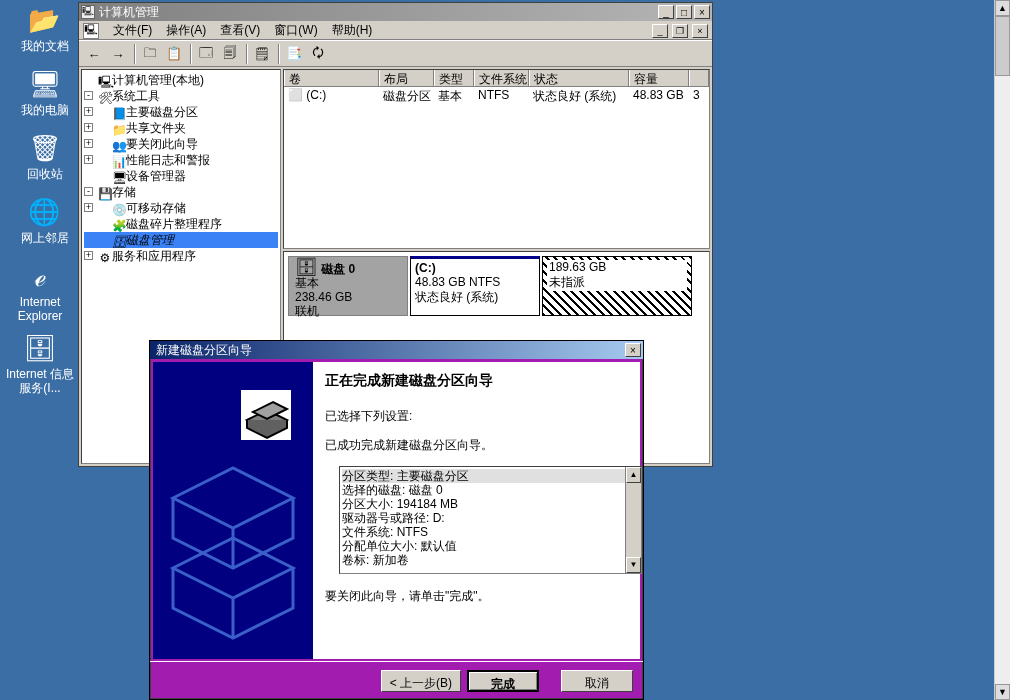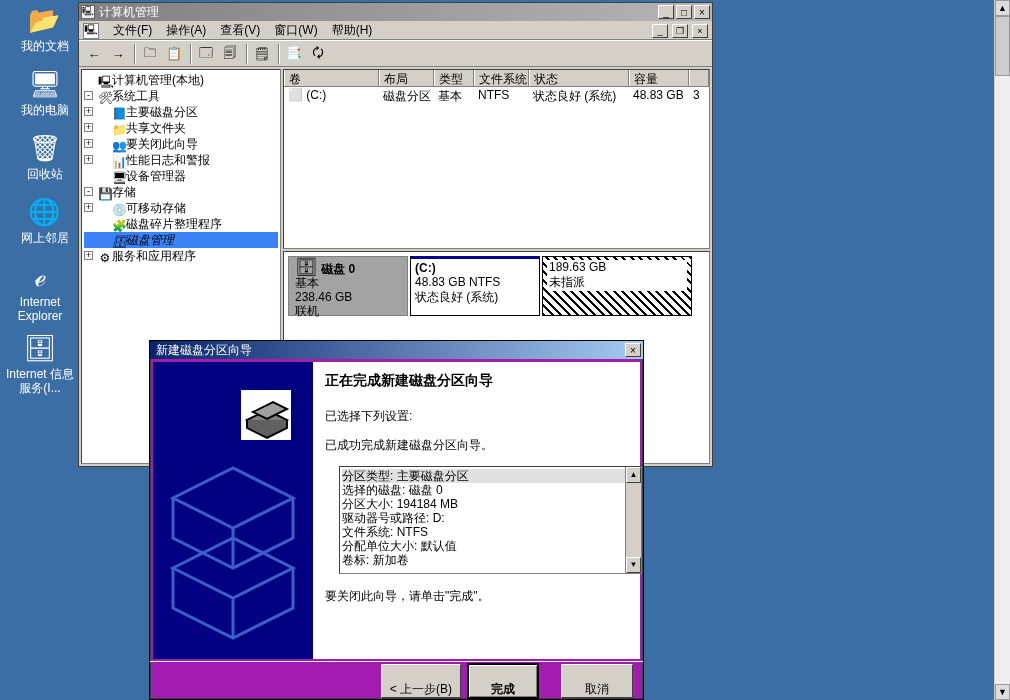--- a/index.html
+++ b/index.html
@@ -154,21 +154,21 @@
 .wizard-art svg{width:140px;height:280px;}
 .wizard-content{flex:1;padding:10px 12px;font-size:12px;}
 .wizard-content h3{font-size:14px;font-weight:bold;margin-bottom:18px;}
 .wizard-content p{margin-bottom:12px;}
 .wizard-summary{width:100%;height:108px;border:1px solid #808080;border-top-color:#404040;border-left-color:#404040;background:#fff;padding:2px;overflow:auto;font-size:12px;line-height:14px;position:relative;margin-left:14px;}
 .wizard-summary .line{white-space:nowrap;}
 .wizard-summary .hl{background:#e0e0e0;}
 .wizard-summary .vsb{position:absolute;right:0;top:0;bottom:0;width:16px;background:#d4d0c8;border-left:1px solid #808080;}
 .wizard-summary .vsb .a{height:16px;background:#d4d0c8;border:1px solid #fff;border-right-color:#404040;border-bottom-color:#404040;font-size:8px;text-align:center;}
 .wizard-footer{position:absolute;left:0;right:0;bottom:0;height:38px;display:flex;align-items:center;justify-content:flex-end;padding:0 10px;gap:6px;border-top:1px solid #fff;}
-.wbtn{min-width:72px;height:22px;background:#d4d0c8;border:1px solid #404040;border-top-color:#fff;border-left-color:#fff;padding:16px 8px;cursor:pointer;font-size:12px;}
+.wbtn{min-width:72px;height:22px;background:#d4d0c8;border:1px solid #404040;border-top-color:#fff;border-left-color:#fff;padding:4px 8px;cursor:pointer;font-size:12px;}
 .wbtn.primary{border:2px solid #000;box-shadow:inset 1px 1px #fff, inset -1px -1px #808080;font-weight:bold;}
 </style>
 </head>
 <body>
 
 <div id="desktop">
     <div class="desktop-icon" style="top: 4px; left: 10px;">
       <div class="ic">📂</div>
       <div class="lbl">我的文档</div>
     </div>

